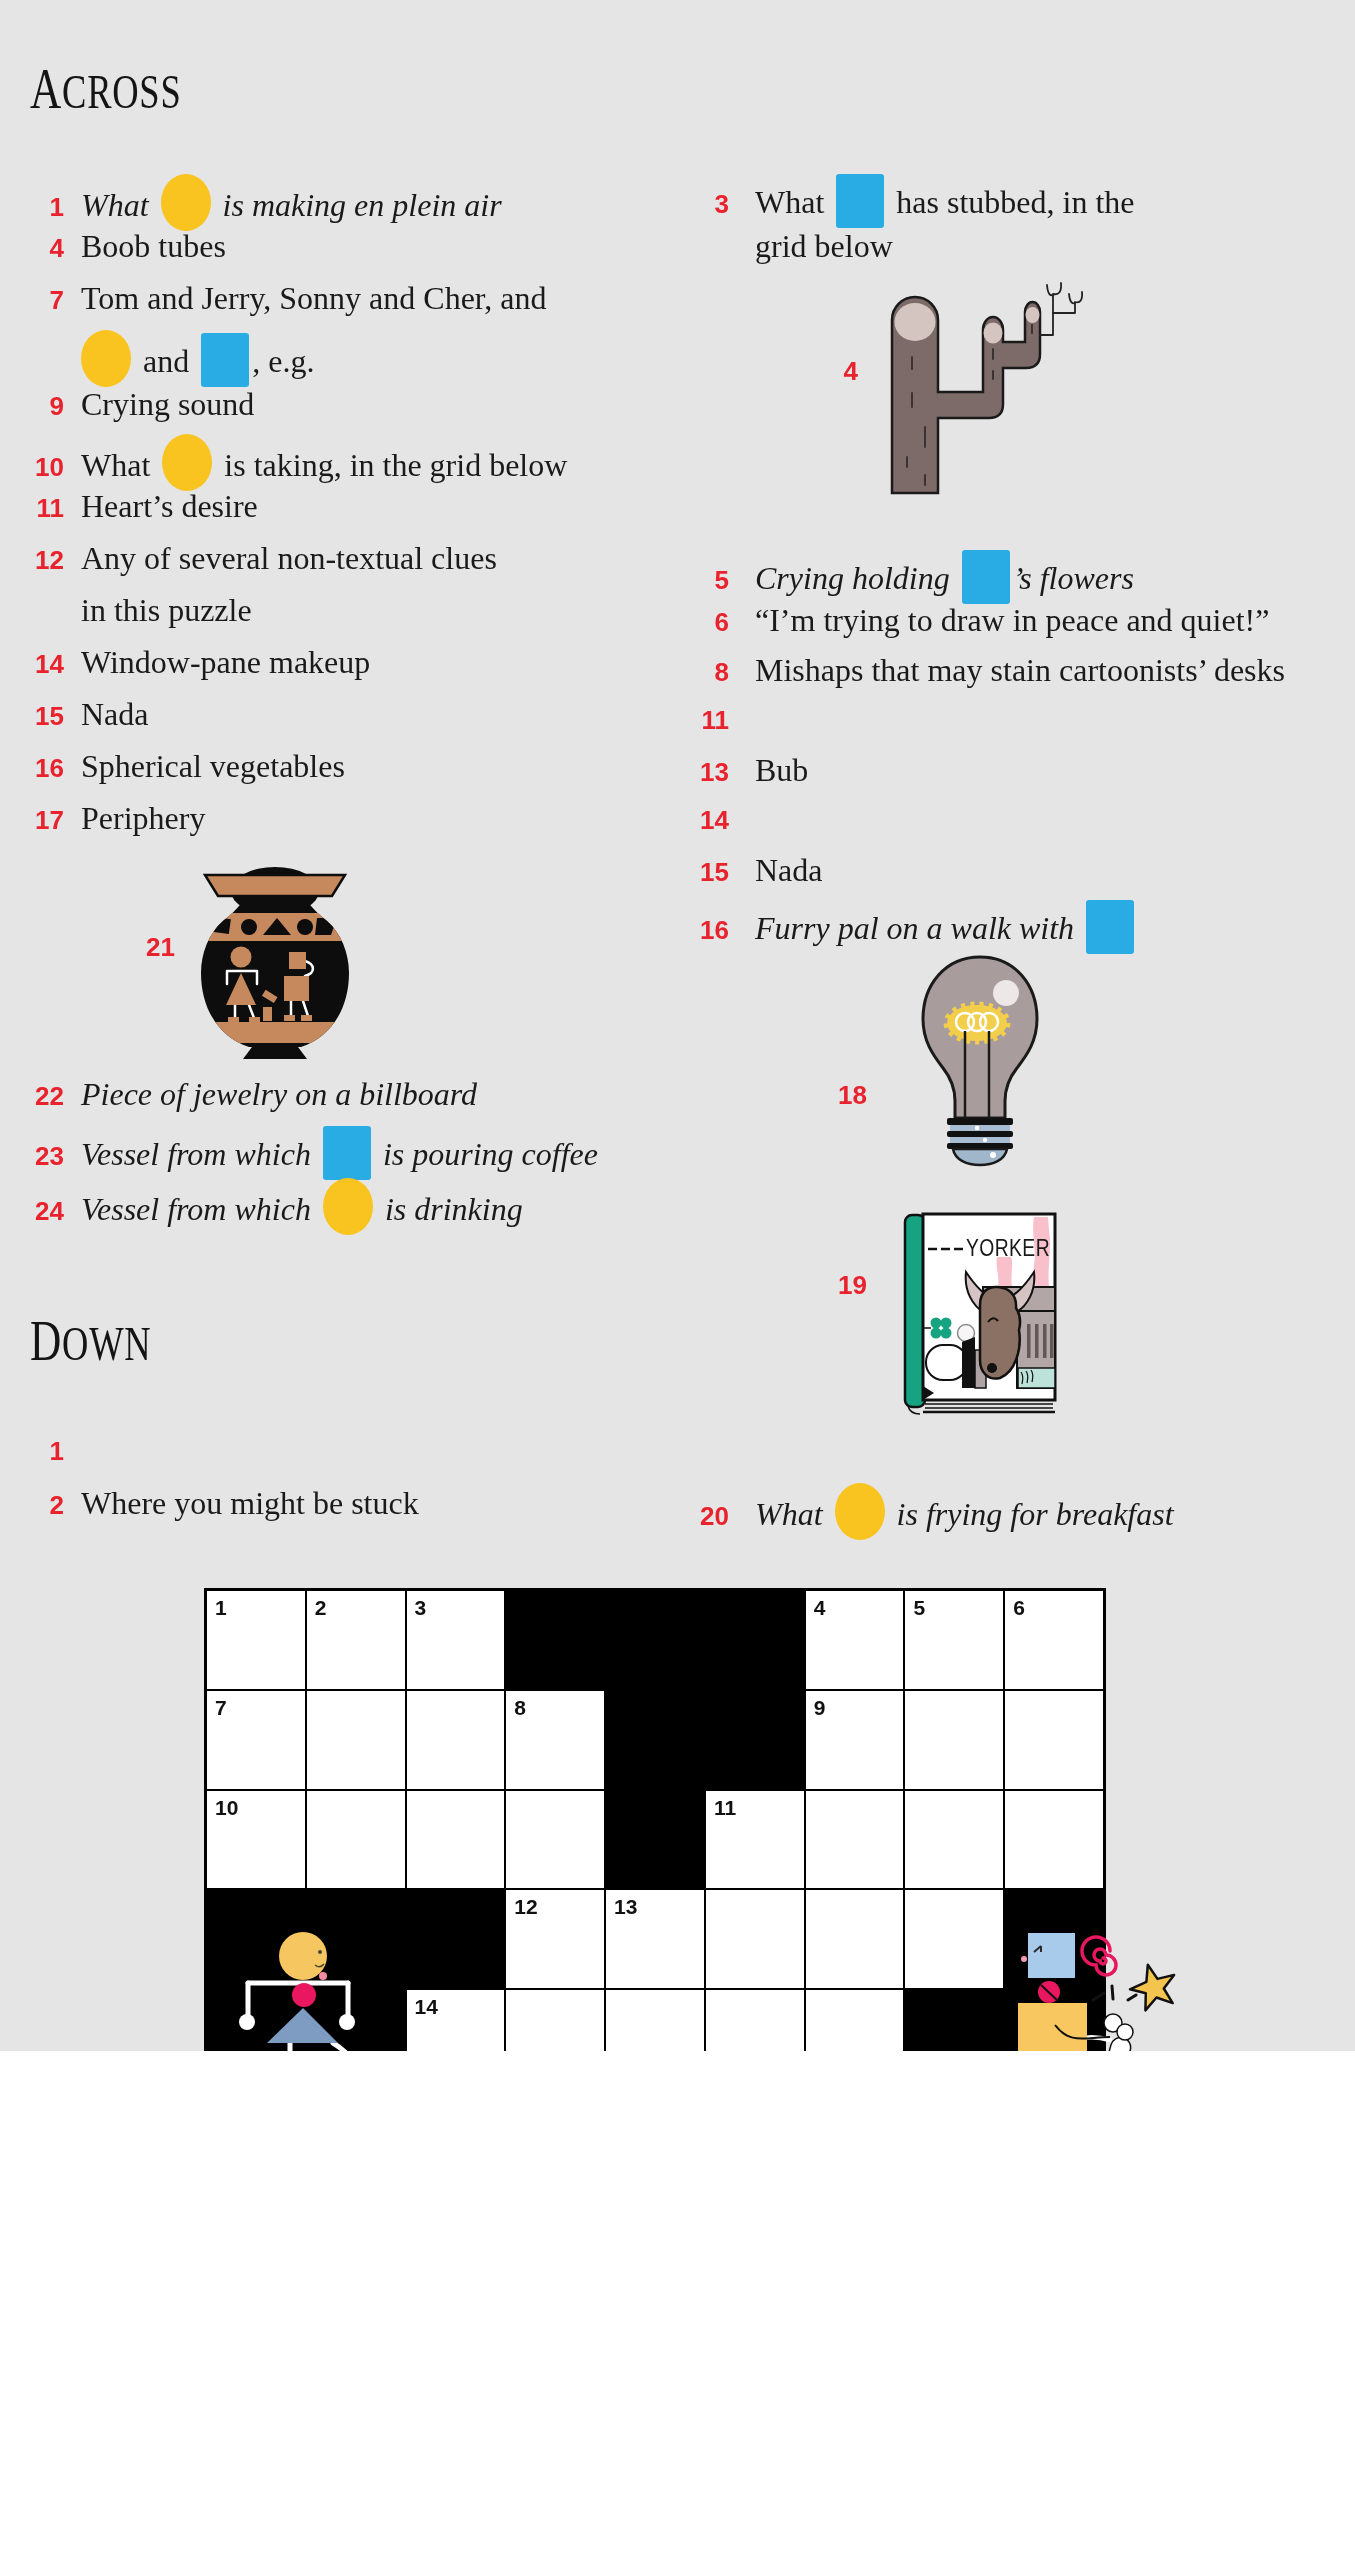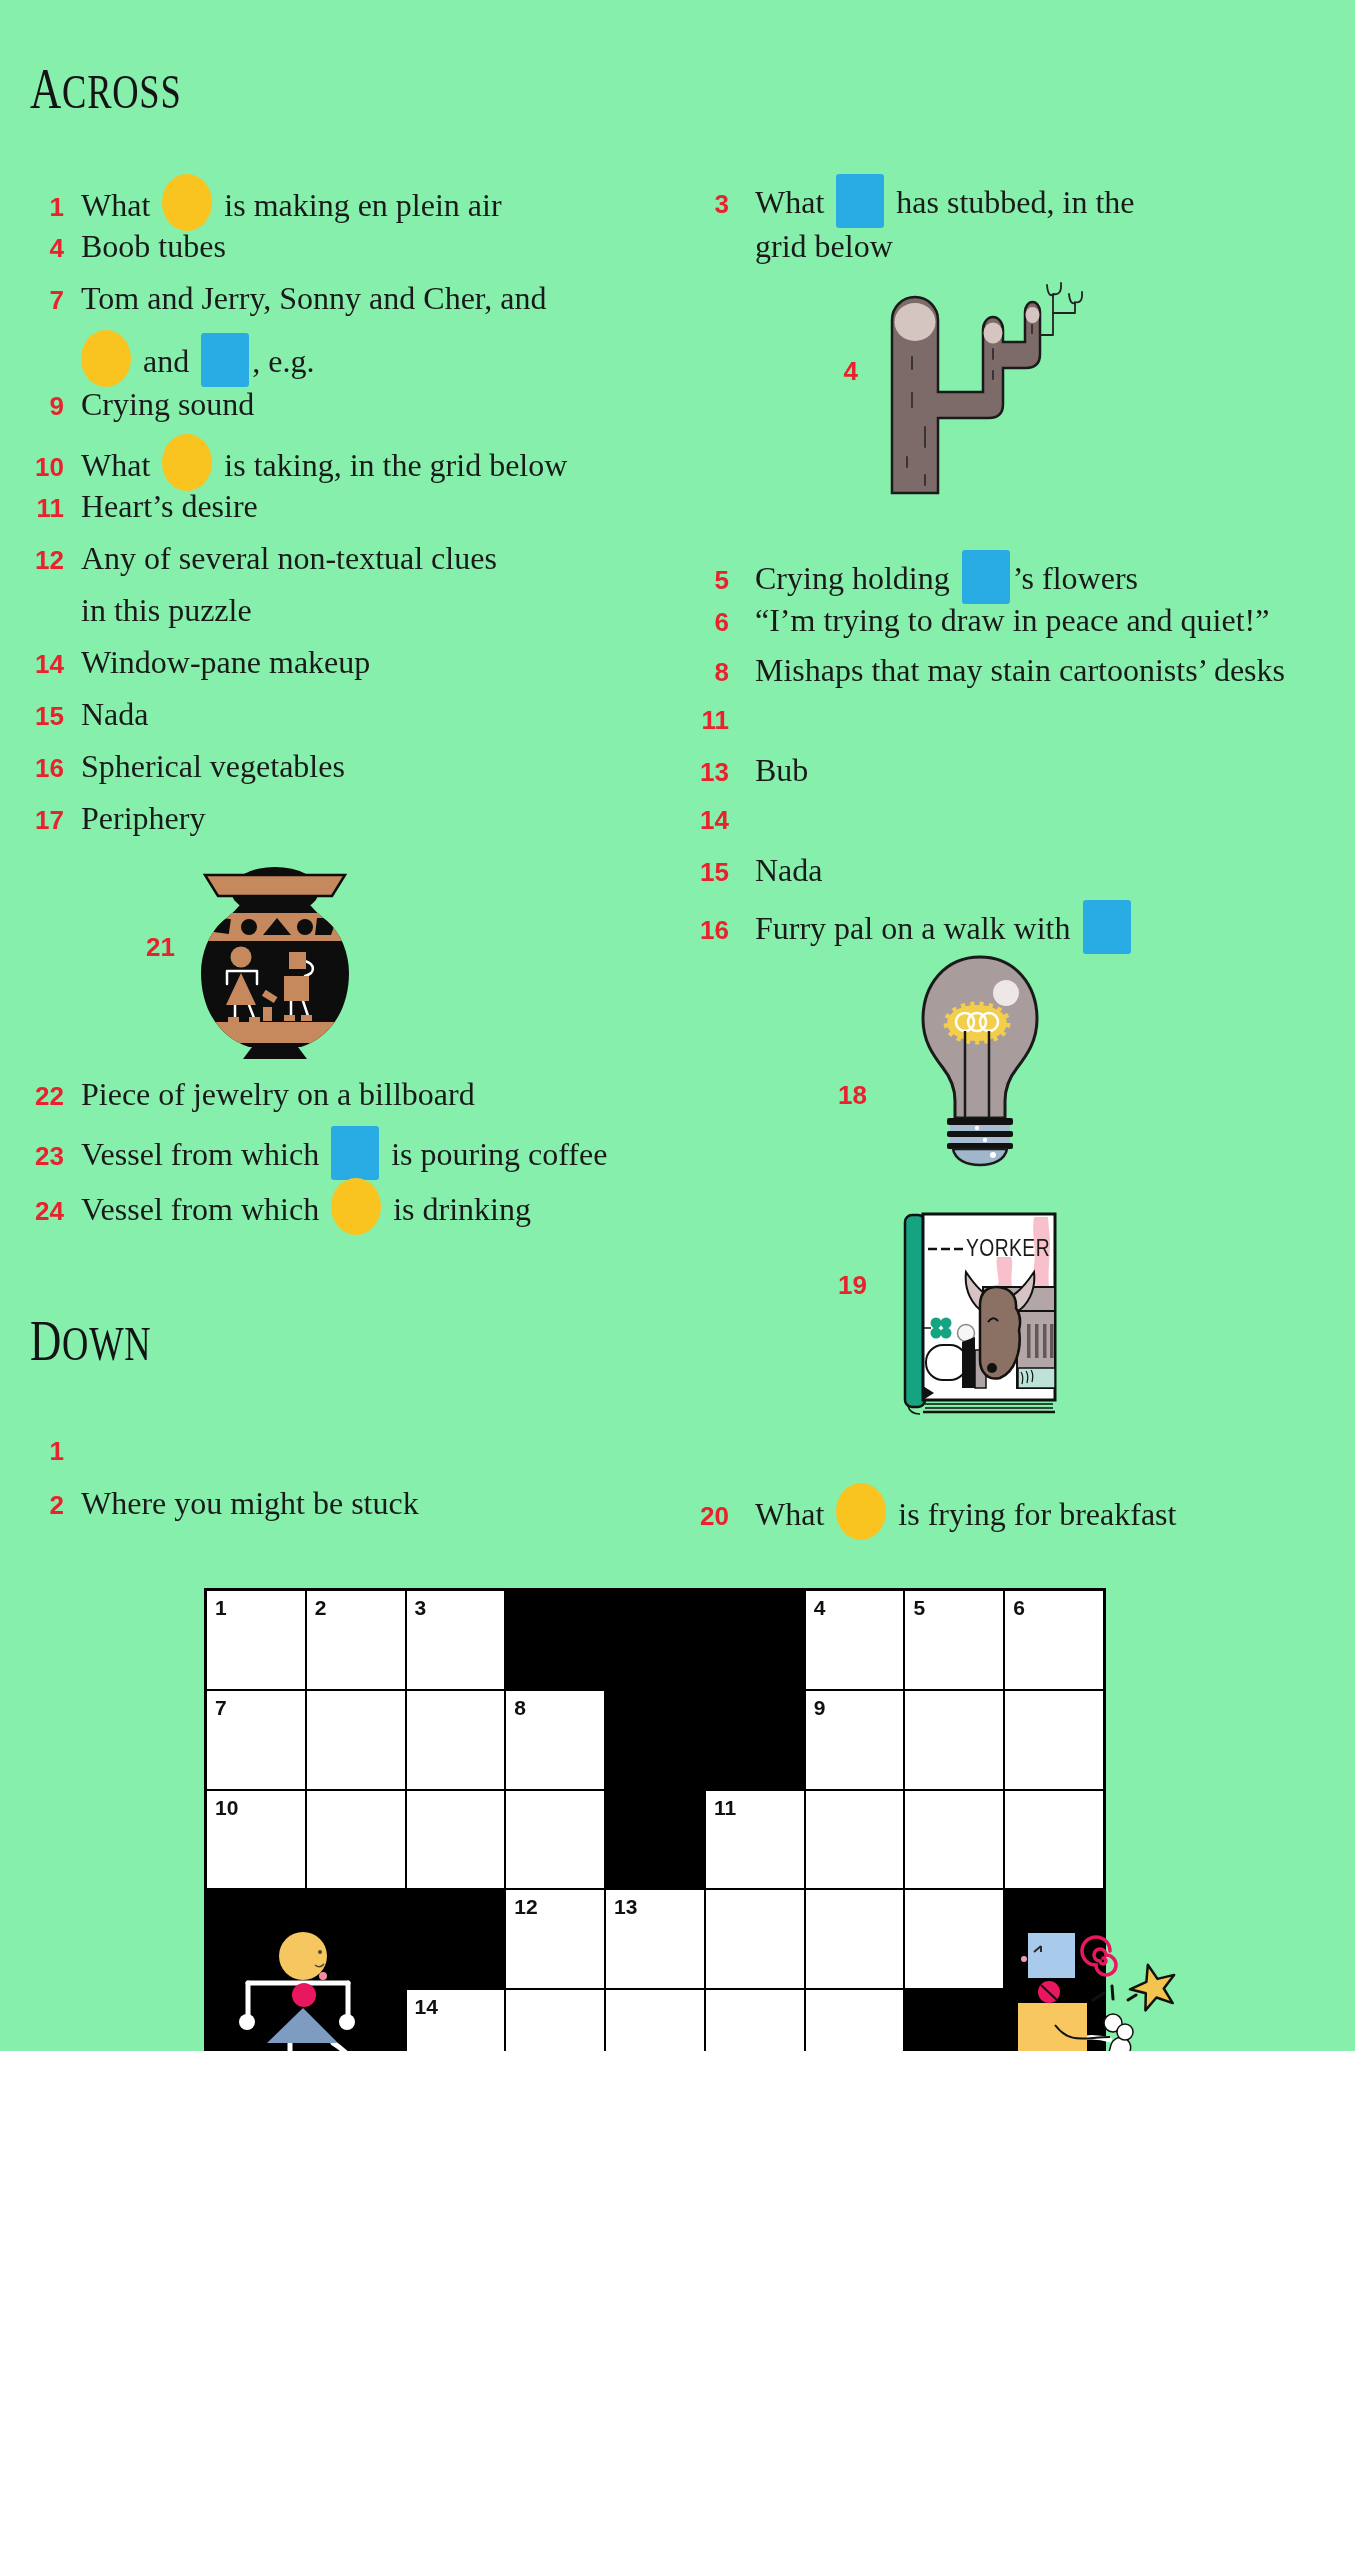--- a/index.html
+++ b/index.html
@@ -1,26 +1,26 @@
 <!DOCTYPE html>
 <html><head>
 <meta charset="utf-8">
 <style>
   html,body{margin:0;padding:0;background:#fff;}
-  #page{position:relative;width:1355px;height:2051px;background:#86efac;overflow:hidden;
+  #page{position:relative;width:1355px;height:2051px;background:#e5e5e5;overflow:hidden;
         font-family:"Liberation Serif",serif;color:#1a1a1a;}
   .heading{position:absolute;left:30px;font-size:48px;line-height:1;color:#141414;
            transform:scaleX(0.76);transform-origin:left top;letter-spacing:1px;font-weight:400;}
   .heading::first-letter{font-size:57px;}
   .clue{position:absolute;display:flex;align-items:baseline;}
   .clue .num{font-family:"Liberation Sans",sans-serif;font-weight:700;font-size:26px;
              color:#E8232E;width:64px;text-align:right;flex:none;line-height:40px;}
   .clue .txt{font-size:32px;line-height:40px;margin-left:17px;white-space:nowrap;color:#1a1a1a;}
   .right-col .txt{margin-left:26px;}
-  .it .txt{}
+  .it .txt{font-style:italic;}
   .icY,.icB{display:inline-block;vertical-align:-15px;margin:0 12px;}
   .icY{width:50px;height:57px;background:#F9C41F;border-radius:50%;}
   .icB{width:48px;height:54px;background:#29ACE3;border-radius:3px;}
   .tight{margin-right:3px;}
   .imglabel{position:absolute;font-family:"Liberation Sans",sans-serif;font-weight:700;
             font-size:26px;color:#E8232E;width:60px;text-align:right;}
   .illus{position:absolute;}
   
   #grid{position:absolute;left:204px;top:1588px;width:902px;height:902px;background:#000;
         border:2px solid #000;box-sizing:border-box;display:grid;padding:1px;gap:2px;

